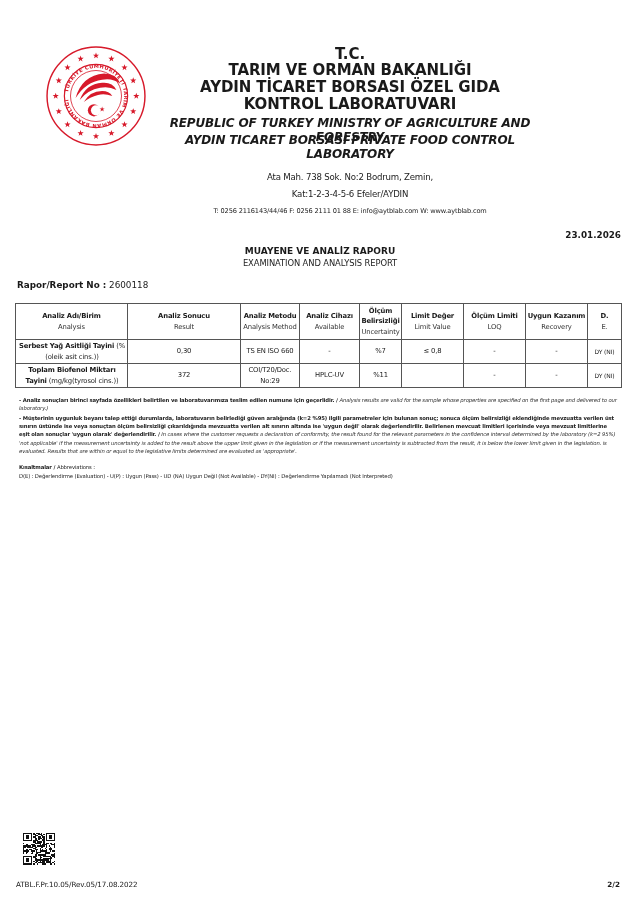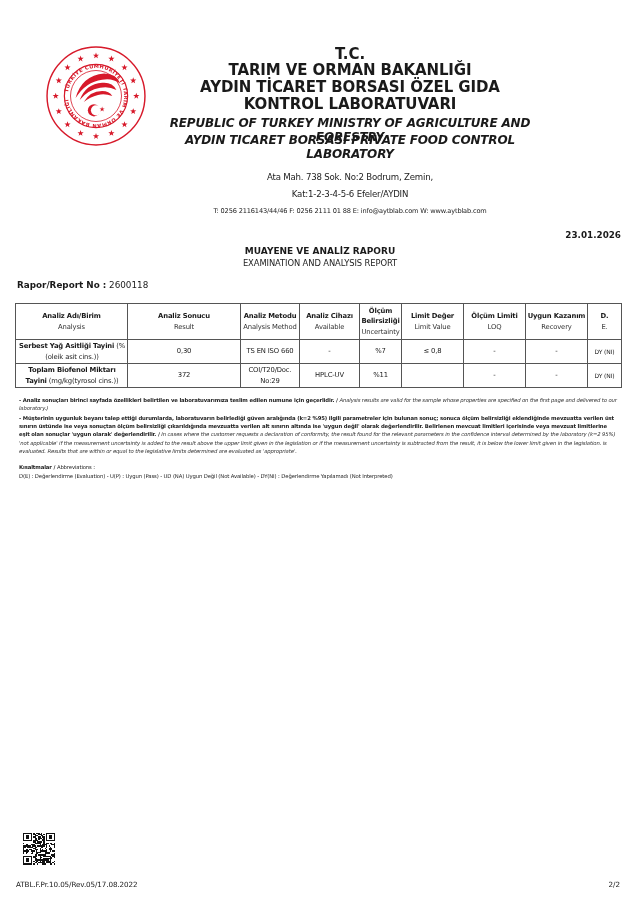--- a/index.html
+++ b/index.html
@@ -35,21 +35,21 @@
     .de { font-size: 6px !important; line-height: 1.5 !important; }
 
     
     .notes { left: 19px; width: 600px; font-size: 5.3px; line-height: 1.55; letter-spacing: -0.12px; color: #222; }
     .notes b { font-weight: bold; }
     .notes i { font-style: italic; color: #333; }
 
     
     #qr { left: 23px; top: 832px; width: 32px; height: 33px; }
     .formcode { left: 16px; top: 880px; font-size: 7.2px; font-weight: normal; letter-spacing: -0.1px; }
-    .pagenum { right: 16px; top: 880px; font-size: 7.2px; font-weight: normal; }
+    .pagenum { right: 16px; top: 880px; font-size: 7.2px; font-weight: bold; }
   </style>
 </head>
 <body>
 
 <svg id="logo" class="abs" viewBox="0 0 100 100">
   <circle cx="50" cy="50" r="48" fill="none" stroke="#d7192a" stroke-width="1.4"></circle>
   <circle cx="50" cy="50" r="31" fill="none" stroke="#d7192a" stroke-width="1.2"></circle>
   <circle cx="50" cy="50" r="25" fill="none" stroke="#d7192a" stroke-width="0.8"></circle>
   <g id="stars" fill="#d7192a">
       <polygon points="50.00,7.30 50.76,9.45 53.04,9.51 51.24,10.90 51.88,13.09 50.00,11.80 48.12,13.09 48.76,10.90 46.96,9.51 49.24,9.45"></polygon>

